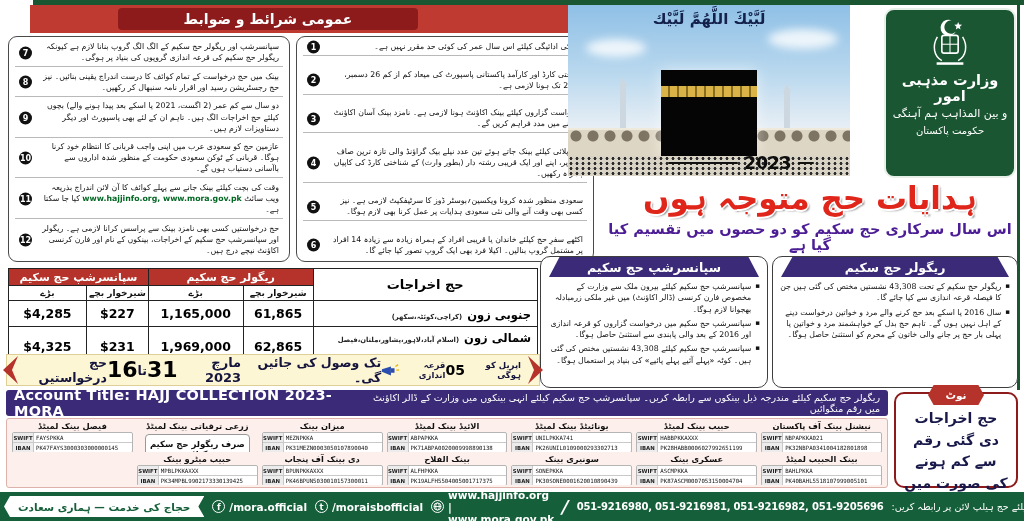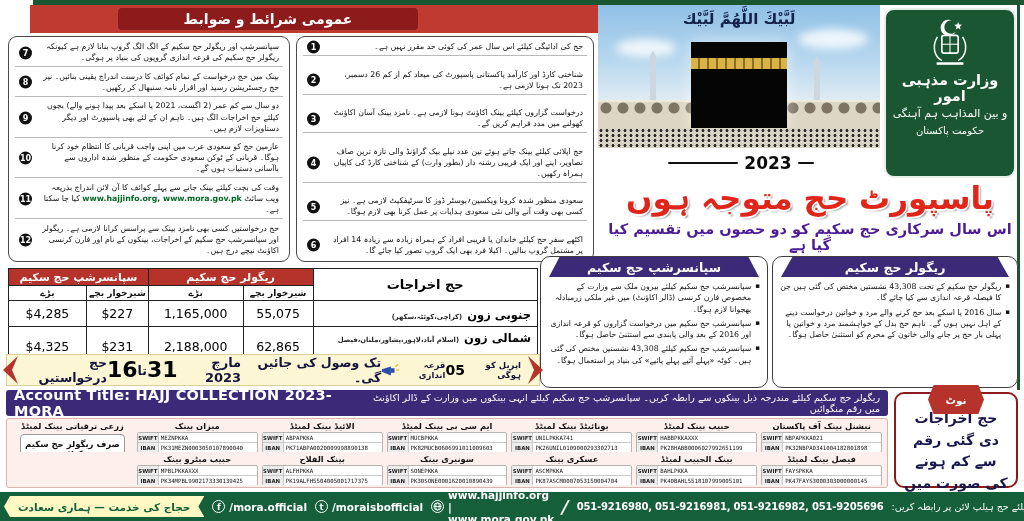--- a/index.html
+++ b/index.html
@@ -22,21 +22,21 @@
   .terms-mid-box { left:296px; top:36px; width:298px; height:226px; }
   .term { position:relative; padding:2px 4px 3px 24px; border-bottom:1px solid #b9b9b9; direction:rtl; }
   .term:last-child { border-bottom:none; }
   .tnum { position:absolute; left:4px; top:50%; transform:translateY(-50%); width:13px; height:13px;
     background:#111; color:#fff; border-radius:50%; font-size:8px; font-weight:bold;
     display:flex; align-items:center; justify-content:center; }
   .ttext { font-size:7.8px; line-height:1.42; color:#111; text-align:right; display:block; }
   .tlink { direction:ltr; unicode-bidi:embed; font-weight:bold; color:#062; }
 
   
-  .kaaba-scene { left:598px; top:5px; width:282px; height:143px; overflow:hidden;
+  .kaaba-scene { left:568px; top:5px; width:282px; height:171px; overflow:hidden;
     background:linear-gradient(180deg,#8fc0e6 0%,#b9d8ee 40%,#e8eff5 72%,#efeade 100%); }
   .cloud { position:absolute; background:#fff; border-radius:50%; filter:blur(4px); opacity:.8; }
   .calligraphy { position:absolute; top:5px; left:0; width:100%; text-align:center;
     font-size:15px; font-weight:bold; color:#13214b; }
   .minaret { position:absolute; bottom:38px; width:6px; background:#cdd7e0; }
   .minaret::before { content:""; position:absolute; top:-8px; left:-1px;
     border-left:4px solid transparent; border-right:4px solid transparent; border-bottom:8px solid #cdd7e0; }
   .arcade { position:absolute; bottom:18px; left:0; width:100%; height:30px; background:#ded6c4;
     background-image:radial-gradient(circle at 8px 6px, #7d7464 5px, rgba(0,0,0,0) 6px);
     background-size:17px 30px; background-repeat:repeat-x; border-top:2px solid #efe9db; }
@@ -77,21 +77,21 @@
   .bullet { display:flex; direction:rtl; gap:4px; margin-bottom:3px; }
   .bullet .mk { color:#111; font-size:7px; line-height:1.6; }
   .bullet .bt { font-size:7.8px; line-height:1.45; color:#111; text-align:right; }
 
   
   .expenses { left:8px; top:268px; width:530px; border-collapse:collapse; direction:rtl; background:#fff; }
   .expenses th, .expenses td { border:1.3px solid #222; }
   .exp-title { width:225px; font-size:13px; font-weight:bold; text-align:center; background:#fff; }
   .red-th { background:#b5332a; color:#fff; font-size:11px; font-weight:bold; height:17px; }
   .sub-th { font-size:9px; font-weight:bold; height:15px; background:#fff; color:#111; }
-  .num-td { text-align:center; font-size:12.5px; font-weight:normal; height:26px; direction:ltr; }
+  .num-td { text-align:center; font-size:12.5px; font-weight:bold; height:26px; direction:ltr; }
   .zone-td { text-align:right; padding:0 6px; }
   .zone-name { font-size:11.5px; font-weight:bold; }
   .zone-cities { font-size:6.8px; font-weight:bold; color:#222; }
 
   
   .dates-banner { left:6px; top:354px; width:534px; height:32px; background:#fdf6d5; border:1px solid #decf96;
     display:flex; align-items:center; justify-content:center; gap:0; direction:ltr; padding:0 18px; }
   .dates-banner::before, .dates-banner::after { content:""; position:absolute; top:1px; width:15px; height:28px; background:#b5332a; }
   .dates-banner::before { left:-4px; clip-path:polygon(100% 0,0 50%,100% 100%,60% 50%); }
   .dates-banner::after { right:-4px; clip-path:polygon(0 0,100% 50%,0 100%,40% 50%); }
@@ -118,29 +118,29 @@
   .code-lbl { width:21px; background:#ececec; border-right:1px solid #c9c9c9; font-size:5.4px; font-weight:bold;
     display:flex; align-items:center; justify-content:center; color:#222; }
   .code-val { flex:1; text-align:left; font-family:"DejaVu Sans Mono", monospace; font-size:5.7px;
     padding:1.5px 0 1.5px 2px; color:#111; white-space:nowrap; }
   .bank-only-note { background:#fff; border:1px solid #999; border-radius:4px; margin:3px 8px 0;
     font-size:8.5px; font-weight:bold; padding:4px 2px; color:#111; }
 
   
   .note-box { left:894px; top:392px; width:124px; height:96px; background:#fff; border:2px solid #8e1b1b;
     border-radius:10px; text-align:center; padding-top:14px; }
-  .note-ribbon { position:absolute; top:-9px; left:50%; transform:translateX(-50%); width:56px; height:29px;
+  .note-ribbon { position:absolute; top:-9px; left:50%; transform:translateX(-50%); width:56px; height:20px;
     background:#b5332a; color:#fff; font-size:10.5px; font-weight:bold; display:flex; align-items:center; justify-content:center;
     clip-path:polygon(10% 0,90% 0,100% 50%,90% 100%,10% 100%,0 50%); }
   .note-text { font-size:14px; font-weight:bold; color:#18184a; line-height:1.55; padding:0 8px; direction:rtl; }
 
   
   .footer { left:0; top:492px; width:1024px; height:29px; background:#15603a; display:flex; align-items:center;
     gap:8px; padding:0 10px 0 4px; }
-  .slogan-ribbon { background:#fef9c3; height:21px; padding:0 14px; display:flex; align-items:center;
+  .slogan-ribbon { background:#ffffff; height:21px; padding:0 14px; display:flex; align-items:center;
     clip-path:polygon(6px 0,100% 0,calc(100% - 6px) 50%,100% 100%,6px 100%,0 50%); }
   .slogan-txt { color:#15603a; font-size:10.5px; font-weight:bold; direction:rtl; white-space:nowrap; }
   .f-item { display:flex; align-items:center; gap:4px; color:#fff; }
   .icn { width:13px; height:13px; border:1.3px solid #fff; border-radius:50%; display:flex; align-items:center;
     justify-content:center; font-size:8.5px; font-weight:bold; color:#fff; flex:0 0 auto; }
   .f-handle { font-size:10.5px; font-weight:bold; color:#fff; }
   .f-sep { color:#fff; font-size:18px; font-weight:bold; transform:skewX(-12deg); }
   .f-phones { font-size:10px; font-weight:bold; color:#fff; letter-spacing:-.2px; white-space:nowrap; }
   .f-help { font-size:9.5px; color:#fff; direction:rtl; white-space:nowrap; }
 </style>
@@ -241,21 +241,21 @@
     <div class="min-l1">وزارت مذہبی امور</div>
     <div class="min-l2">و بین المذاہب ہم آہنگی</div>
     <div class="min-l3">حکومت پاکستان</div>
   </div>
 
   <div class="abs caption">
     <span class="cap-line s"></span>
     <span class="cap-year">2023</span>
     <span class="cap-line l"></span>
   </div>
-  <div class="abs announce-title">پاسپورٹ حج متوجہ ہوں</div>
+  <div class="abs announce-title">ہدایات حج متوجہ ہوں</div>
   <div class="abs announce-sub">اس سال سرکاری حج سکیم کو دو حصوں میں تقسیم کیا گیا ہے</div>
 
   <div class="abs scheme-box scheme-regular">
     <div class="scheme-hdr">ریگولر حج سکیم</div>
     <div class="scheme-body">
       <div class="bullet">
         <span class="mk">▪</span>
         <span class="bt">ریگولر حج سکیم کے تحت 43,308 نشستیں مختص کی گئی ہیں جن کا فیصلہ قرعہ اندازی سے کیا جائے گا۔</span>
       </div>
       <div class="bullet">
@@ -294,32 +294,32 @@
       <th class="sub-th" style="width:70px">شیرخوار بچے</th>
       <th class="sub-th" style="width:95px">بڑے</th>
       <th class="sub-th" style="width:62px">شیرخوار بچے</th>
       <th class="sub-th" style="width:78px">بڑے</th>
     </tr>
     <tr>
       <td class="zone-td">
         <span class="zone-name">جنوبی زون</span>
         <span class="zone-cities">(کراچی،کوئٹہ،سکھر)</span>
       </td>
-      <td class="num-td">55,075</td>
+      <td class="num-td">61,865</td>
       <td class="num-td">1,165,000</td>
       <td class="num-td">$227</td>
       <td class="num-td">$4,285</td>
     </tr>
     <tr>
       <td class="zone-td">
         <span class="zone-name">شمالی زون</span>
         <span class="zone-cities">(اسلام آباد،لاہور،پشاور،ملتان،فیصل آباد،سیالکوٹ،رحیم یارخان)</span>
       </td>
       <td class="num-td">62,865</td>
-      <td class="num-td">2,188,000</td>
+      <td class="num-td">1,969,000</td>
       <td class="num-td">$231</td>
       <td class="num-td">$4,325</td>
     </tr>
   </tbody>
     </table>
 
   <div class="abs dates-banner">
     <span class="db-txt">حج درخواستیں</span>
     <span class="db-big">16</span>
     <span class="db-txt">تا</span>
@@ -379,33 +379,20 @@
             <span class="code-lbl">SWIFT</span>
             <span class="code-val">UNILPKKA741</span>
           </div>
         <div class="code-row">
             <span class="code-lbl">IBAN</span>
             <span class="code-val">PK26UNIL0109000293302713</span>
           </div>
       </div>
     </div>
 
-    <div class="bank">
-      <div class="bank-name">ایم سی بی بینک لمیٹڈ</div>
-      <div class="codes">
-        <div class="code-row">
-            <span class="code-lbl">SWIFT</span>
-            <span class="code-val">MUCBPKKA</span>
-          </div>
-        <div class="code-row">
-            <span class="code-lbl">IBAN</span>
-            <span class="code-val">PK82MUCB0606991011009603</span>
-          </div>
-      </div>
-    </div>
 
     <div class="bank">
       <div class="bank-name">الائیڈ بینک لمیٹڈ</div>
       <div class="codes">
         <div class="code-row">
             <span class="code-lbl">SWIFT</span>
             <span class="code-val">ABPAPKKA</span>
           </div>
         <div class="code-row">
             <span class="code-lbl">IBAN</span>
@@ -496,20 +483,33 @@
             <span class="code-lbl">SWIFT</span>
             <span class="code-val">ALFHPKKA</span>
           </div>
         <div class="code-row">
             <span class="code-lbl">IBAN</span>
             <span class="code-val">PK19ALFH5504005001717375</span>
           </div>
       </div>
     </div>
 
+    <div class="bank">
+      <div class="bank-name">دی بینک آف پنجاب</div>
+      <div class="codes">
+        <div class="code-row">
+            <span class="code-lbl">SWIFT</span>
+            <span class="code-val">BPUNPKKAXXX</span>
+          </div>
+        <div class="code-row">
+            <span class="code-lbl">IBAN</span>
+            <span class="code-val">PK46BPUN5030010157300011</span>
+          </div>
+      </div>
+    </div>
 
     <div class="bank">
       <div class="bank-name">حبیب میٹرو بینک</div>
       <div class="codes">
         <div class="code-row">
             <span class="code-lbl">SWIFT</span>
             <span class="code-val">MPBLPKKAXXX</span>
           </div>
         <div class="code-row">
             <span class="code-lbl">IBAN</span>

